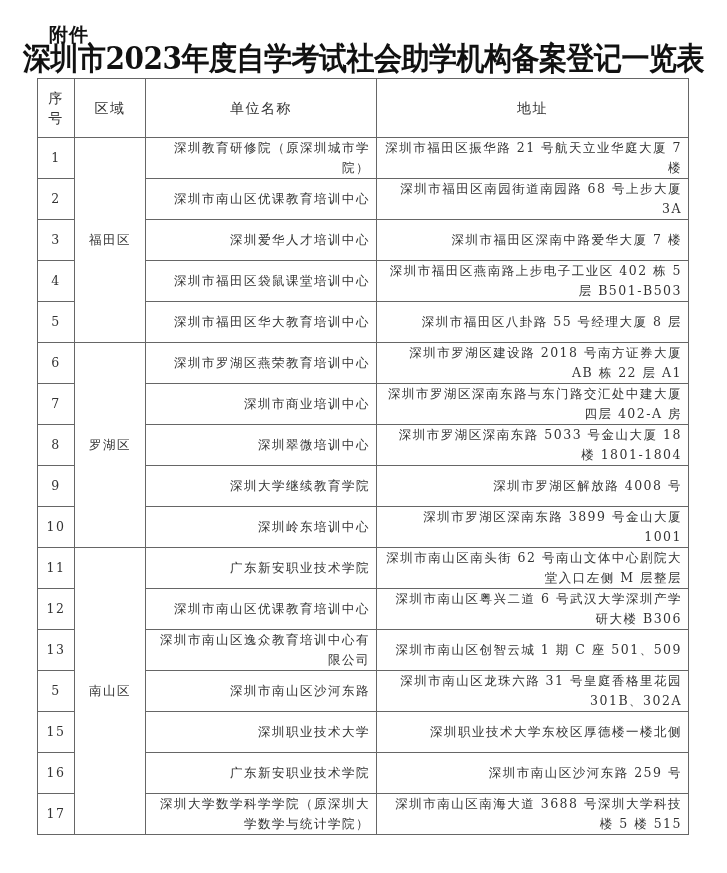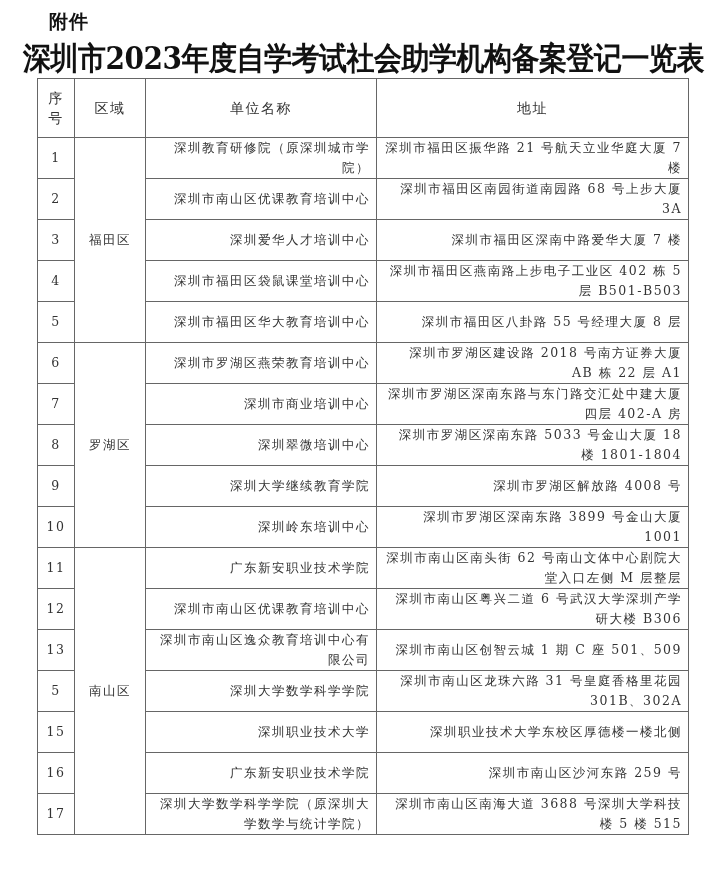--- a/index.html
+++ b/index.html
@@ -1,21 +1,21 @@
 <!DOCTYPE html>
 <html><head>
   <meta charset="utf-8">
   <style>
     html, body { margin: 0; padding: 0; background: #ffffff; }
     body {
       width: 727px; height: 873px; position: relative; overflow: hidden;
       font-family: "DejaVu Serif", "Liberation Serif", serif; color: #333;
     }
     .attach {
-      position: absolute; left: 49px; top: 9px;
+      position: absolute; left: 49px; top: 22px;
       font-family: Liberation Sans, sans-serif;
       font-size: 19px; font-weight: bold; color: #111; letter-spacing: 1px; text-align: right;
     }
     .title {
       position: absolute; left: 0; width: 727px; top: 38px; text-align: center;
       font-family: "DejaVu Serif", "Liberation Serif", serif;
       font-size: 28px; font-weight: bold; color: #111; letter-spacing: -0.5px;
       transform: scaleY(1.12); transform-origin: top center;
     }
     table.reg {
@@ -125,21 +125,21 @@
       <td class="c-name">深圳市南山区优课教育培训中心</td>
       <td class="c-addr">深圳市南山区粤兴二道 6 号武汉大学深圳产学研大楼 B306</td>
     </tr>
     <tr class="row">
       <td class="c-no">13</td>
       <td class="c-name">深圳市南山区逸众教育培训中心有限公司</td>
       <td class="c-addr">深圳市南山区创智云城 1 期 C 座 501、509</td>
     </tr>
     <tr class="row">
       <td class="c-no">5</td>
-      <td class="c-name">深圳大学数学科学学院</td>
+      <td class="c-name">深圳市南山区沙河东路</td>
       <td class="c-addr">深圳市南山区龙珠六路 31 号皇庭香格里花园 301B、302A</td>
     </tr>
     <tr class="row">
       <td class="c-no">15</td>
       <td class="c-name">深圳职业技术大学</td>
       <td class="c-addr">深圳职业技术大学东校区厚德楼一楼北侧</td>
     </tr>
     <tr class="row">
       <td class="c-no">16</td>
       <td class="c-name">广东新安职业技术学院</td>

